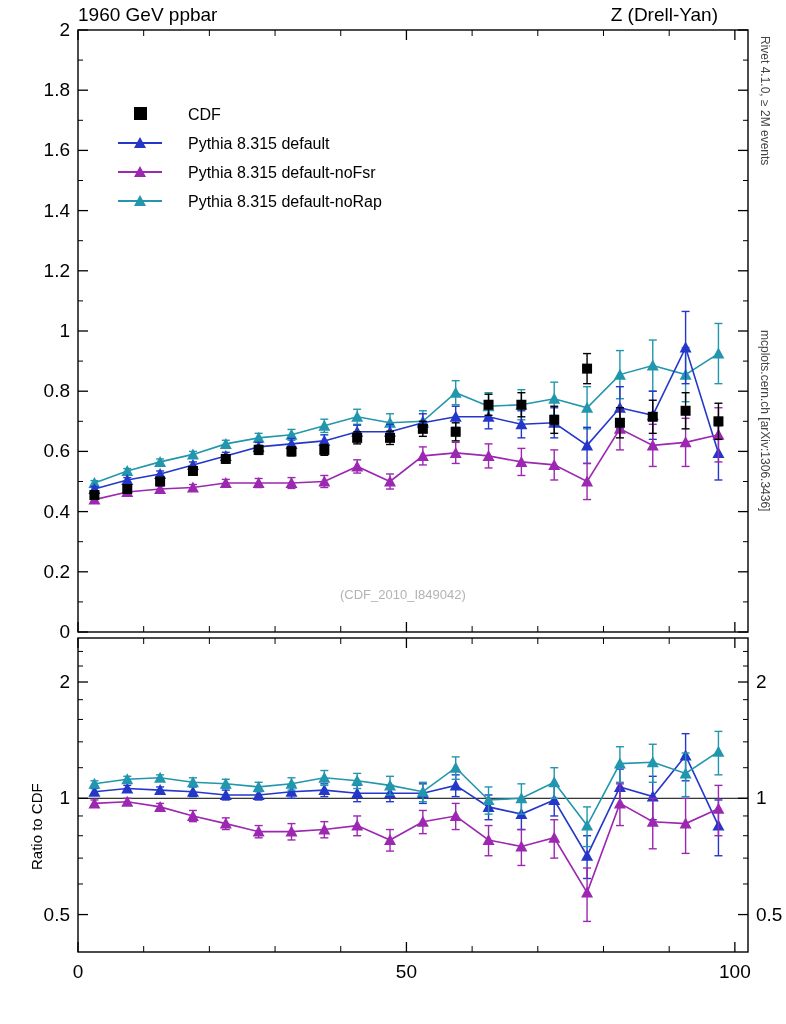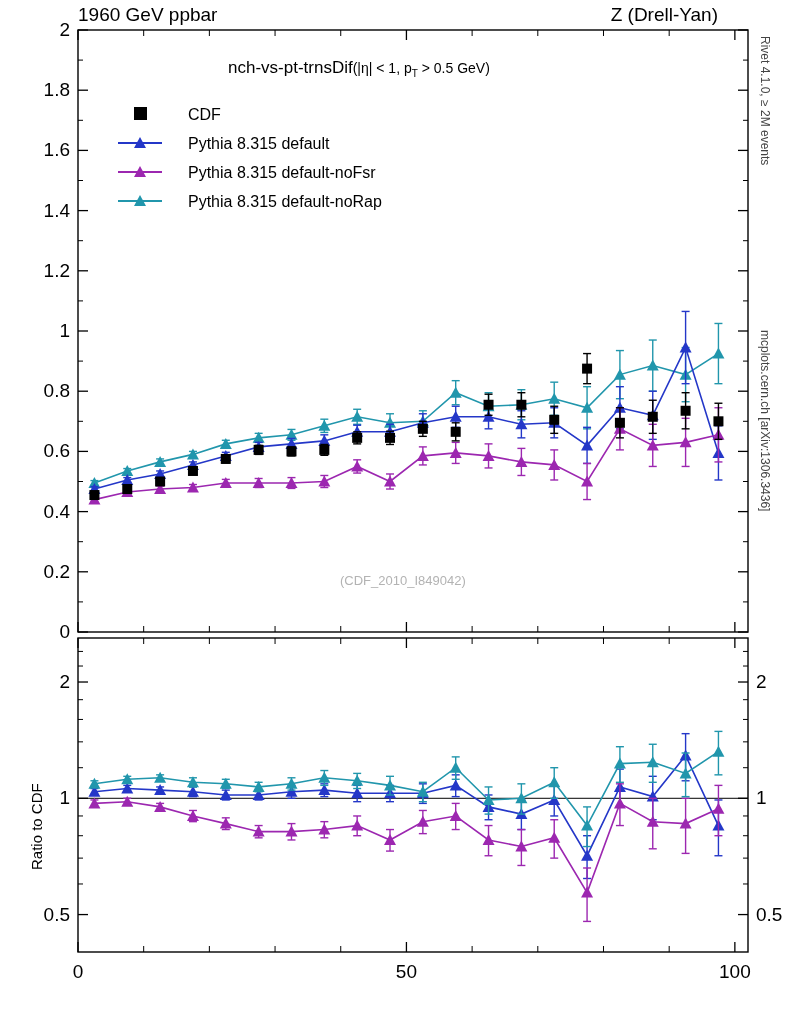--- a/index.html
+++ b/index.html
@@ -734,20 +734,17 @@
       <path d="M 140 137 L 146 148 L 134 148 Z" fill="#2437c8"></path>
       <text x="188" y="149" font-size="16" font-family="Liberation Sans, sans-serif" text-anchor="start" fill="#000">Pythia 8.315 default</text>
       <line x1="118" y1="172" x2="162" y2="172" stroke="#9c27b0" stroke-width="1.8"></line>
       <path d="M 140 166 L 146 177 L 134 177 Z" fill="#9c27b0"></path>
       <text x="188" y="178" font-size="16" font-family="Liberation Sans, sans-serif" text-anchor="start" fill="#000">Pythia 8.315 default-noFsr</text>
       <line x1="118" y1="201" x2="162" y2="201" stroke="#2196ac" stroke-width="1.8"></line>
       <path d="M 140 195 L 146 206 L 134 206 Z" fill="#2196ac"></path>
       <text x="188" y="207" font-size="16" font-family="Liberation Sans, sans-serif" text-anchor="start" fill="#000">Pythia 8.315 default-noRap</text>
     </svg>
 
-  <div class="abs" style="left:228px;top:58px;font-size:17px;">
-    <span>nch-vs-pt-trnsDif</span><span style="font-size:14px;">(|η| &lt; 1, p</span><span style="font-size:10px;vertical-align:sub;">T</span><span style="font-size:14px;"> &gt; 0.5 GeV)</span>
-  </div>
 
-  <div class="abs" style="left:340px;top:573px;font-size:13px;color:#b3b3b3;">(CDF_2010_I849042)</div>
+  <div class="abs" style="left:340px;top:587px;font-size:13px;color:#b3b3b3;">(CDF_2010_I849042)</div>
 
   <div class="abs rot" style="left:28px;top:870px;transform:rotate(-90deg);font-size:15px;">Ratio to CDF</div>
 </div>
 
 </body></html>

